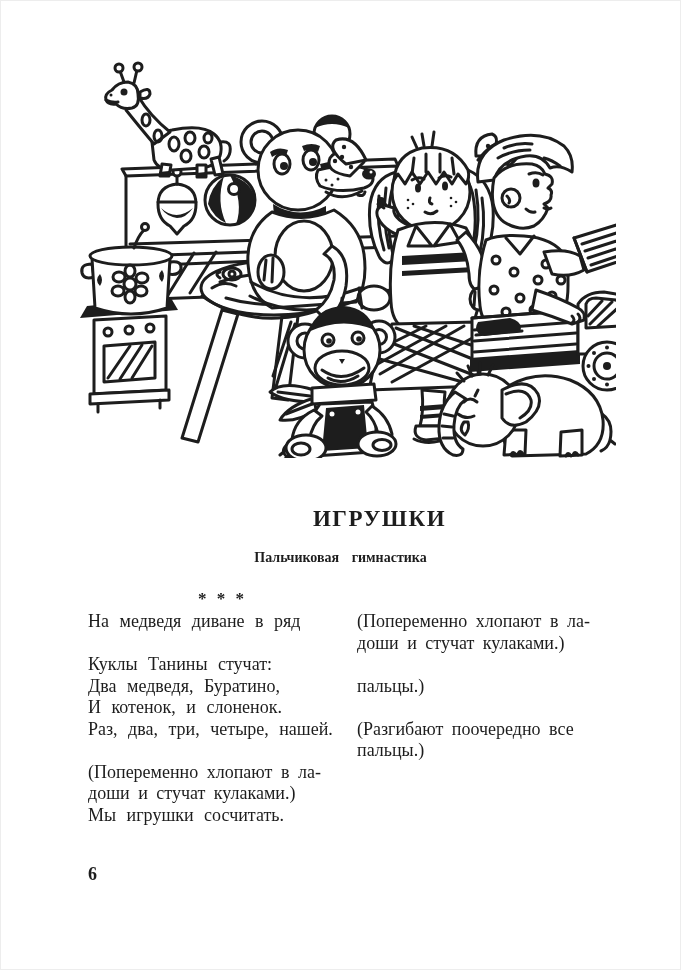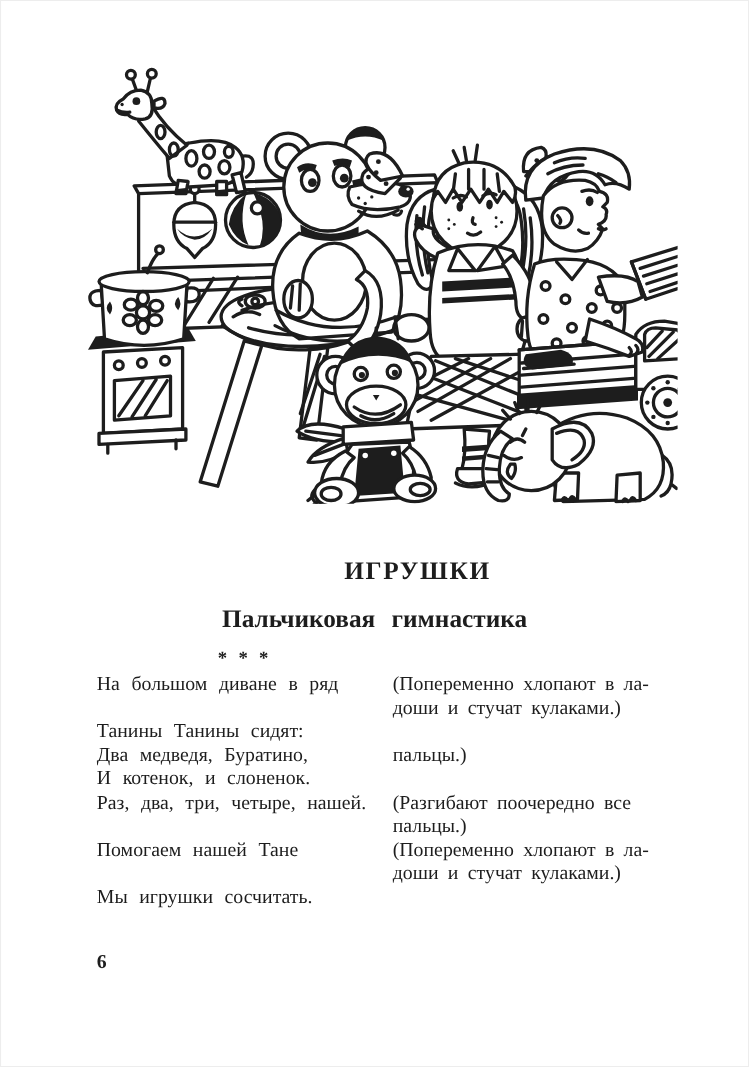--- a/index.html
+++ b/index.html
@@ -3,21 +3,21 @@
 <meta charset="utf-8">
 <style>
   html,body{margin:0;padding:0;background:#fff;}
   .page{position:relative;width:681px;height:970px;background:#fff;overflow:hidden;
         font-family:"Liberation Serif","DejaVu Serif",serif;color:#1d1d1d;
         box-shadow:inset 0 0 0 1px #ededed;}
   .illustration{position:absolute;left:72px;top:58px;width:544px;height:400px;}
   .title{position:absolute;left:0;top:506px;width:100%;text-align:center;
          font-size:23px;font-weight:bold;letter-spacing:1.5px;margin-left:39px;}
   .subtitle{position:absolute;left:0;top:550px;width:100%;text-align:center;
-            font-size:23px;font-weight:bold;word-spacing:9px;}
+            font-size:14px;font-weight:bold;word-spacing:9px;}
   .stars{position:absolute;left:88px;top:589px;width:269px;text-align:center;
          font-size:17px;font-weight:bold;letter-spacing:3px;}
   .poem{position:absolute;left:88px;top:611px;width:530px;font-size:18px;line-height:21.5px;}
   .poem-row{display:flex;align-items:flex-start;}
   .poem-left{width:269px;flex:0 0 269px;word-spacing:6px;white-space:nowrap;}
   .poem-right{width:258px;word-spacing:4px;}
   .poem-right div{white-space:nowrap;}
   .page-number{position:absolute;left:88px;top:864px;font-size:18px;font-weight:bold;}
   
   .ln{fill:none;stroke:#1d1d1d;stroke-width:3;stroke-linecap:round;stroke-linejoin:round;}
@@ -340,49 +340,48 @@
       </g>
     </svg>
   </div>
 
   <div class="title">ИГРУШКИ</div>
   <div class="subtitle">Пальчиковая гимнастика</div>
   <div class="stars">* * *</div>
 
   <div class="poem">
     <div class="poem-row">
-      <div class="poem-left">На большом диване в ряд</div>
+      <div class="poem-left">На медведя диване в ряд</div>
       <div class="poem-right">
         <div>(Попеременно хлопают в ла-</div>
         <div>доши и стучат кулаками.)</div>
       </div>
     </div>
     <div class="poem-row">
-      <div class="poem-left">Танины Танины сидят:</div>
+      <div class="poem-left">Куклы Танины стучат:</div>
       <div class="poem-right"></div>
     </div>
     <div class="poem-row">
       <div class="poem-left">Два медведя, Буратино,</div>
       <div class="poem-right">
         <div>пальцы.)</div>
       </div>
     </div>
     <div class="poem-row">
       <div class="poem-left">И котенок, и слоненок.</div>
       <div class="poem-right"></div>
     </div>
     <div class="poem-row">
       <div class="poem-left">Раз, два, три, четыре, нашей.</div>
       <div class="poem-right">
         <div>(Разгибают поочередно все</div>
         <div>пальцы.)</div>
       </div>
     </div>
     <div class="poem-row">
-      <div class="poem-left">Помогаем нашей Тане</div>
       <div class="poem-right">
         <div>(Попеременно хлопают в ла-</div>
         <div>доши и стучат кулаками.)</div>
       </div>
     </div>
     <div class="poem-row">
       <div class="poem-left">Мы игрушки сосчитать.</div>
       <div class="poem-right"></div>
     </div>
   </div>

